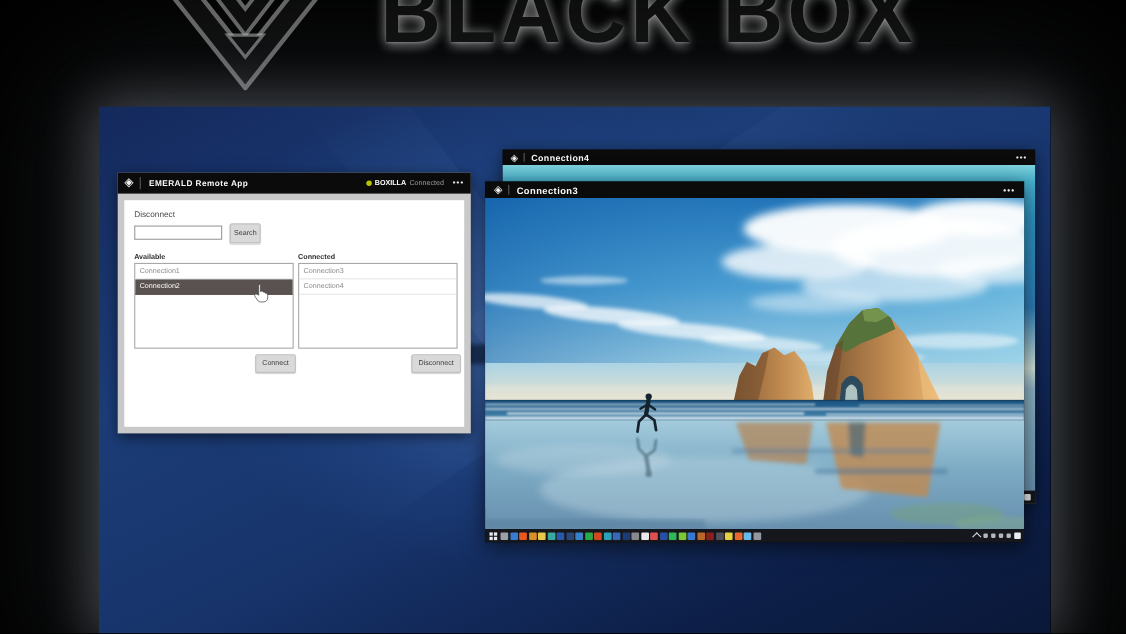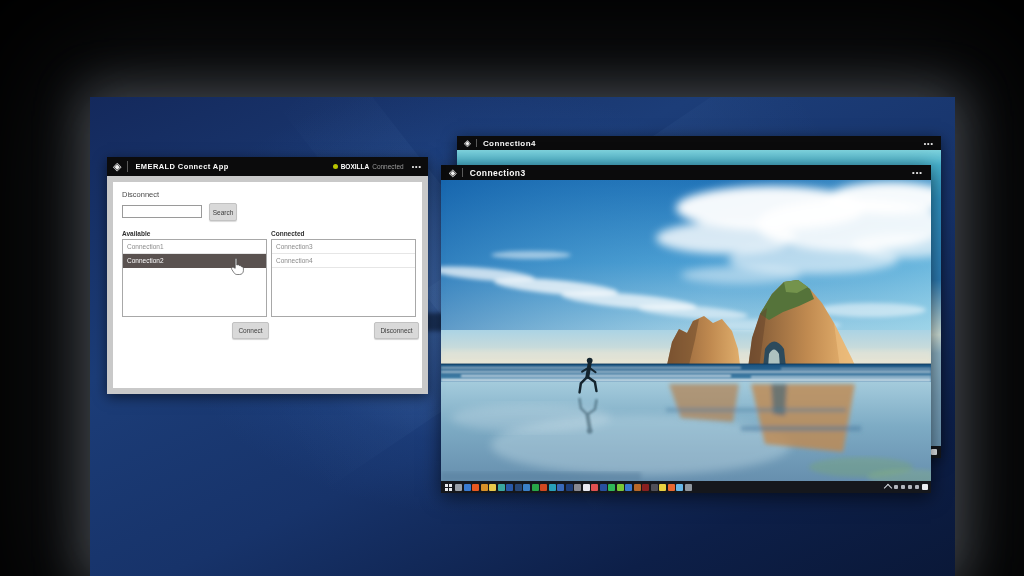--- a/index.html
+++ b/index.html
@@ -87,20 +87,32 @@
   #status-name{font-size:6.5px;font-weight:bold;color:#fff;}
   #status-state{font-size:6.5px;color:#9c9c9c;margin-right:8px;}
 
   #cursor{position:absolute;left:230px;top:258px;width:15px;height:18px;z-index:60;}
 </style>
 </head>
 <body>
 
 <div id="stage">
 
+  <div id="brand">
+    <svg id="brand-emblem" viewBox="0 0 180 122">
+      <g stroke-linecap="square" fill="none">
+        <polyline points="14,8 90,104 166,8" stroke="rgba(200,200,200,.5)" stroke-width="24"></polyline>
+        <polyline points="14,8 90,104 166,8" stroke="#0a0a0a" stroke-width="16"></polyline>
+        <polyline points="50,8 90,60 130,8" stroke="rgba(200,200,200,.5)" stroke-width="18"></polyline>
+        <polyline points="50,8 90,60 130,8" stroke="#0a0a0a" stroke-width="11"></polyline>
+        <polygon points="74,72 106,72 90,92" fill="#0a0a0a" stroke="rgba(200,200,200,.5)" stroke-width="3"></polygon>
+      </g>
+    </svg>
+    <div id="brand-text">BLACK BOX</div>
+  </div>
 
   <div id="desktop">
     <div id="beam1" class="beam"></div>
     <div id="beam2" class="beam"></div>
     <div id="wall-darkband"></div>
 
     <div id="conn-back">
       <div class="win-titlebar">
         <span class="diamond-icon" style="font-size:9px;margin-right:5px;">◈</span>
         <span class="tb-sep" style="height:8px;margin-right:6px;"></span>
@@ -292,21 +304,21 @@
           <span class="tray-dot"></span>
           <span id="tray-action"></span>
         </div>
       </div>
     </div>
 
     <div id="app">
       <div class="win-titlebar">
         <span class="diamond-icon" style="font-size:11px;margin-right:6px;">◈</span>
         <span class="tb-sep" style="height:11px;margin-right:7px;"></span>
-        <span class="tb-title" style="font-size:7.5px;">EMERALD Connect App</span>
+        <span class="tb-title" style="font-size:7.5px;">EMERALD Remote App</span>
         <span id="app-status">
           <span id="status-dot"></span>
           <span id="status-name">BOXILLA</span>
           <span id="status-state">Connected</span>
         </span>
         <span class="tb-dots" style="font-size:7px;margin-left:0;">•••</span>
       </div>
 
       <div id="app-panel">
         <div id="app-heading">Disconnect</div>

